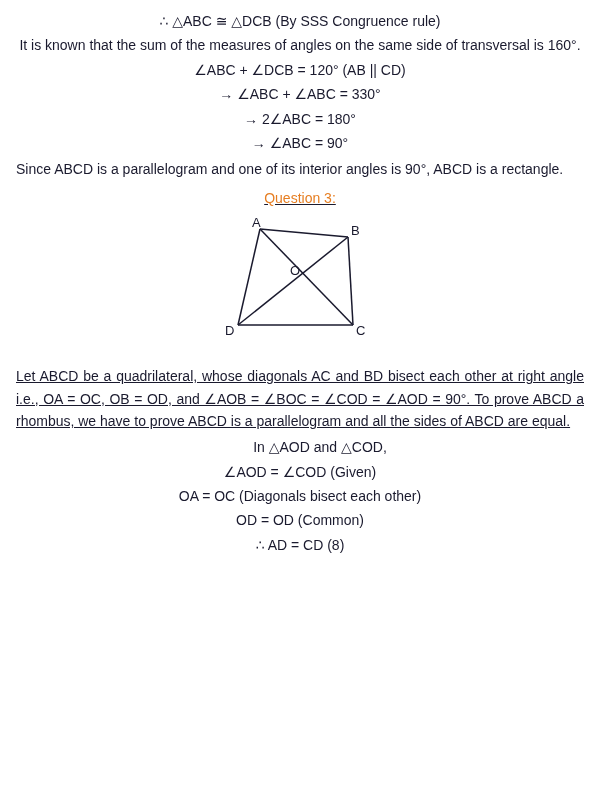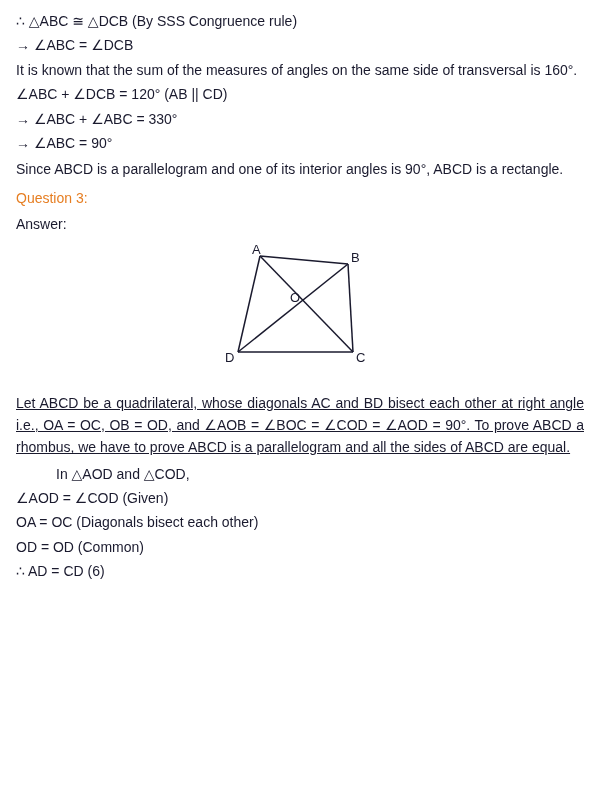--- a/index.html
+++ b/index.html
@@ -11,20 +11,21 @@
       font-size: 14px;
       color: #1a1a2e;
       padding: 10px 16px;
       line-height: 1.6;
     }
     .content-block {
       width: 100%;
     }
     .line {
       margin-bottom: 2px;
+      text-align: center;
     }
     .question-label {
       color: #e67e22;
       font-weight: normal;
     }
     .diagram-container {
       display: flex;
       justify-content: center;
       margin: 8px 0;
     }
@@ -39,53 +40,50 @@
   </style>
 </head>
 <body>
 
 <div class="content-block">
 
   <div class="line">
     <span>∴ △ABC ≅ △DCB (By SSS Congruence rule)</span>
   </div>
 
-  <div class="line">
-    <span>→ </span><span>∠ABC = ∠DCB</span>
-  </div>
 
   <div class="line">
     <span>It is known that the sum of the measures of angles on the same side of transversal is 160°.</span>
   </div>
 
   <div class="line">
     <span>∠ABC + ∠DCB = 120° (AB || CD)</span>
   </div>
 
   <div class="line">
     <span>→ </span><span>∠ABC + ∠ABC = 330°</span>
   </div>
 
+  <div class="line">
+    <span>→ </span><span>2∠ABC = 180°</span>
+  </div>
 
   <div class="line">
     <span>→ </span><span>∠ABC = 90°</span>
   </div>
 
   <div class="line" style="margin-top:4px; text-align: justify;">
     <span>Since ABCD is a parallelogram and one of its interior angles is 90°, ABCD is a rectangle.</span>
   </div>
 
-  <div class="line" style="margin-top:6px;">
+  <div class="line" style="margin-top:6px;text-decoration:underline;">
     <span class="question-label">Question 3:</span>
   </div>
 
 
-  <div class="line" style="margin-top:4px;">
-    <span class="answer-label">Answer:</span>
-  </div>
 
   <div class="diagram-container">
     <svg width="160" height="140">
 
       <line x1="40" y1="12" x2="128" y2="20" stroke="#1a1a2e" stroke-width="1.5"></line>
       <line x1="128" y1="20" x2="133" y2="108" stroke="#1a1a2e" stroke-width="1.5"></line>
       <line x1="133" y1="108" x2="18" y2="108" stroke="#1a1a2e" stroke-width="1.5"></line>
       <line x1="18" y1="108" x2="40" y2="12" stroke="#1a1a2e" stroke-width="1.5"></line>
 
       <line x1="40" y1="12" x2="133" y2="108" stroke="#1a1a2e" stroke-width="1.5"></line>
@@ -115,16 +113,16 @@
   <div class="line">
     <span>OA = OC (Diagonals bisect each other)</span>
   </div>
 
   <div class="line">
     <span>OD = OD (Common)</span>
   </div>
 
 
   <div class="line">
-    <span>∴ AD = CD (6)</span>
+    <span>∴ AD = CD (8)</span>
   </div>
 
 </div>
 
 </body></html>

